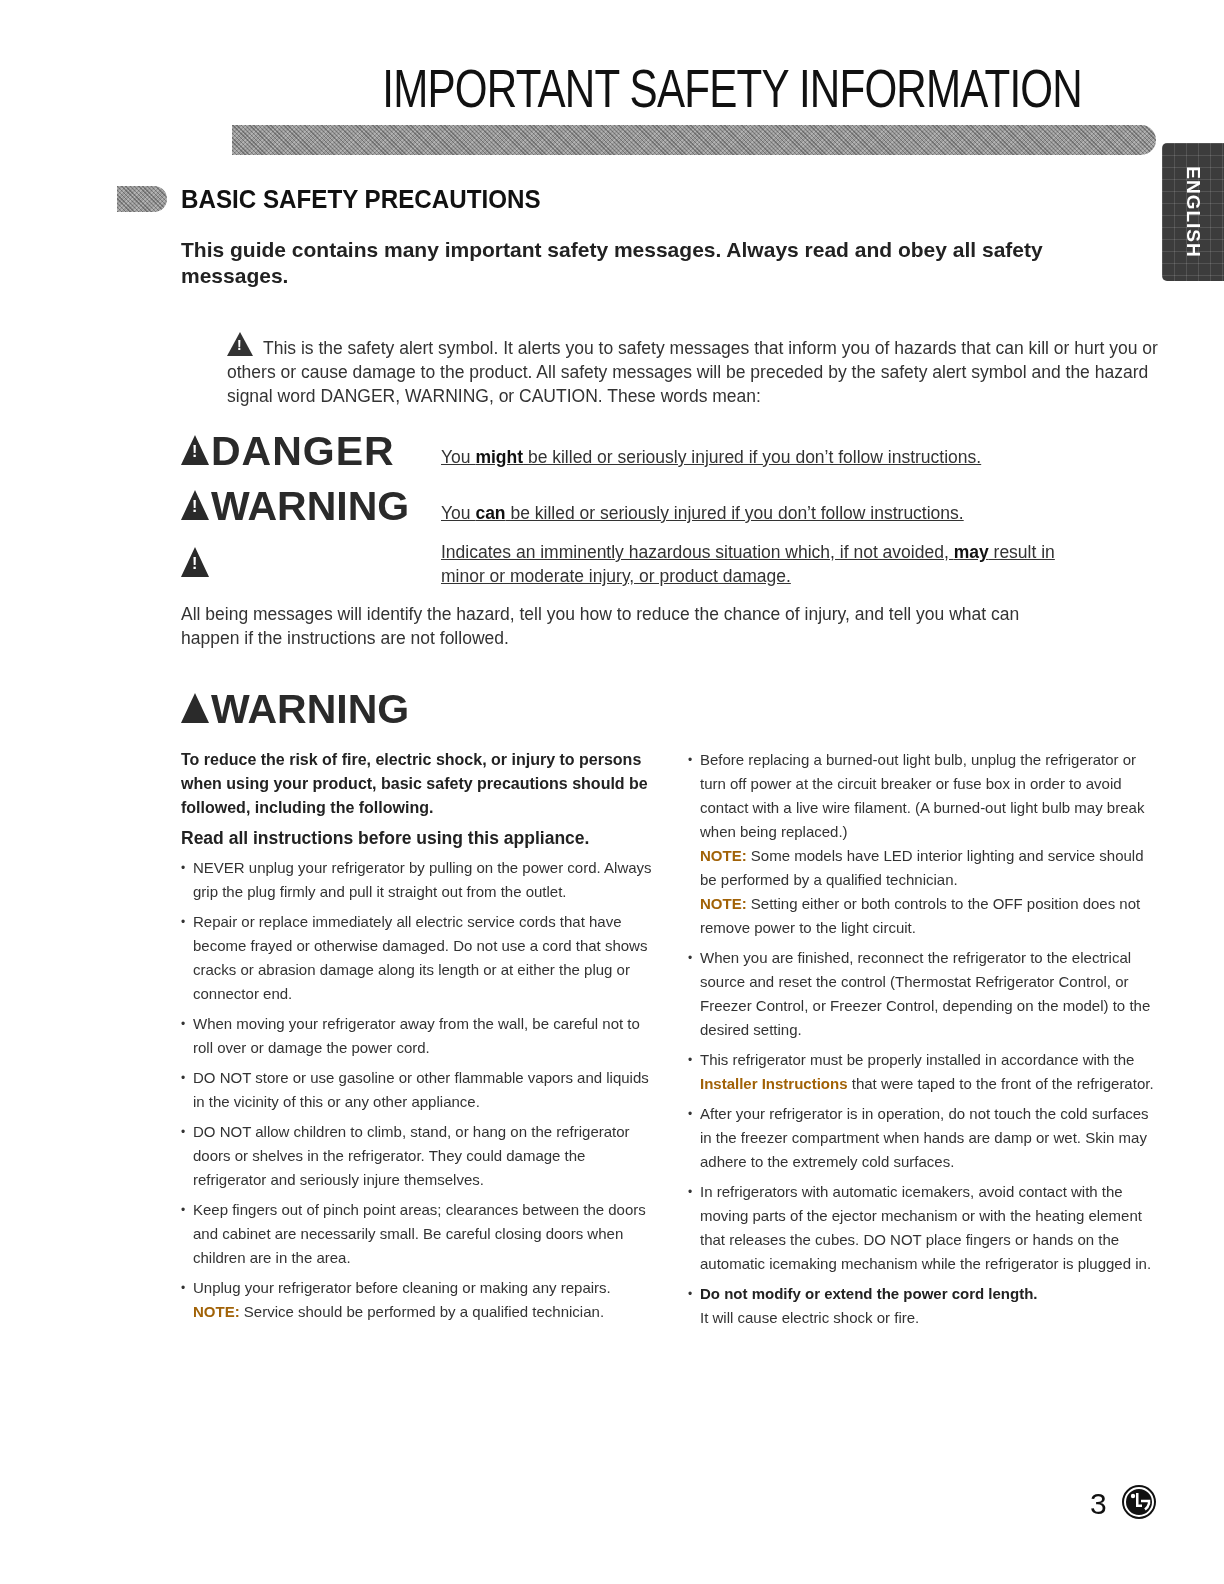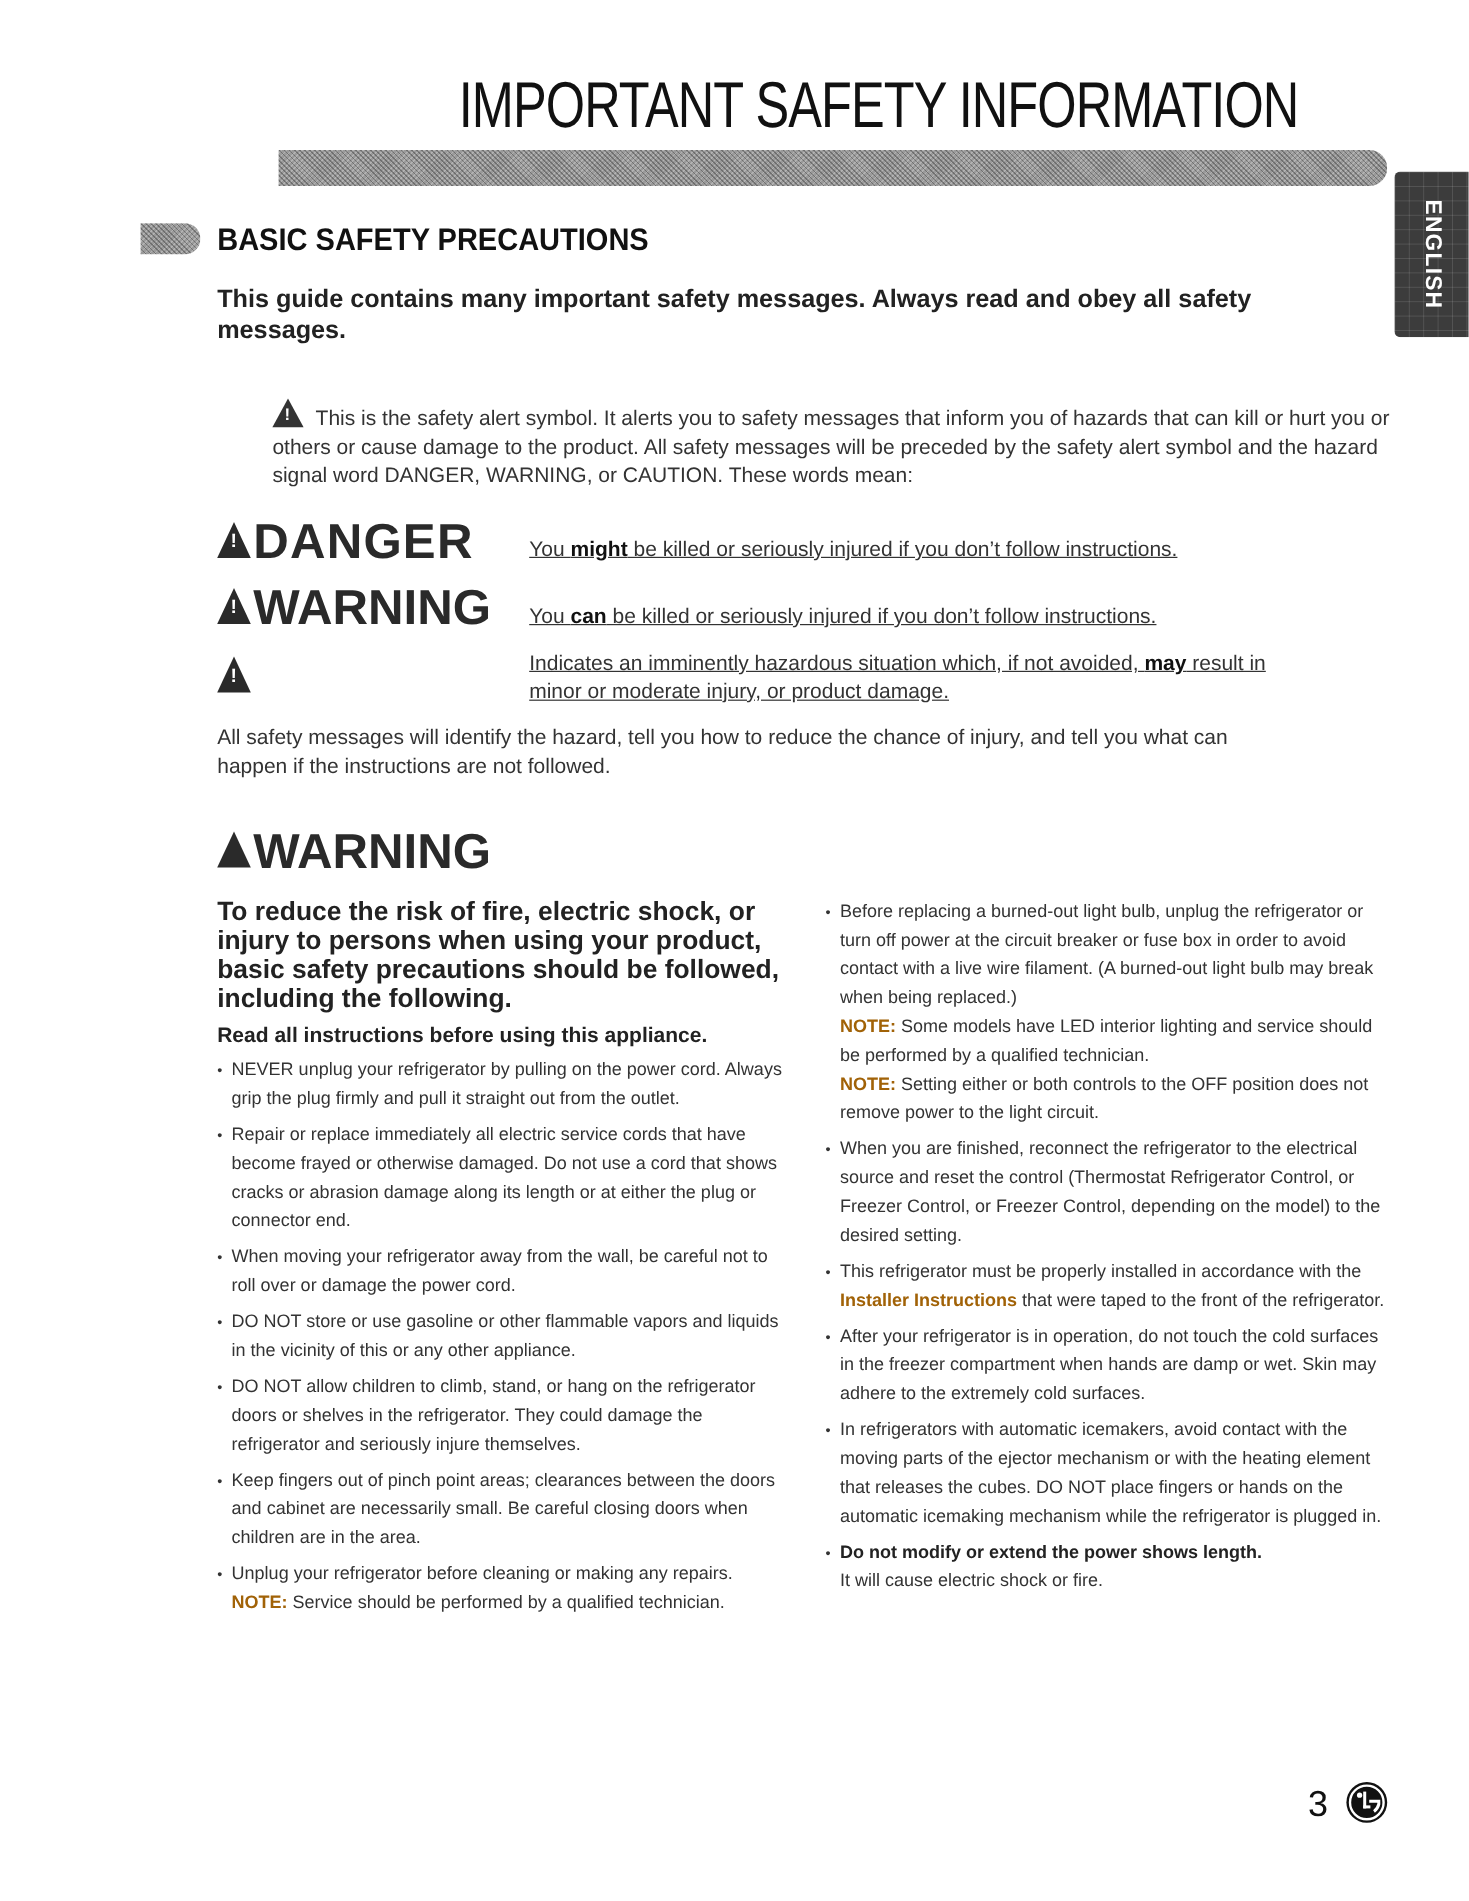--- a/index.html
+++ b/index.html
@@ -25,21 +25,21 @@
   #sig-caution { top:540px; letter-spacing:3px; }
   .sig-desc { left:441px; font-size:17.5px; line-height:24px; color:#333; width:660px;text-decoration:underline; }
   #desc-danger { top:445px; }
   #desc-warning { top:501px; }
   #desc-caution { top:540px; }
   .sig-desc b { color:#111; }
   #summary-para { left:181px; top:602px; width:900px; font-size:17.5px; line-height:24px; color:#333; }
   #warn-head { left:181px; top:686px; font-size:41px; font-weight:bold; color:#2a2a2a; line-height:46px; }
   #col-left { left:181px; top:748px; width:475px; }
   #col-right { left:688px; top:748px; width:475px; }
-  .lead { font-size:22px; font-weight:bold; line-height:24px; color:#222; margin:0; }
+  .lead { font-size:16px; font-weight:bold; line-height:24px; color:#222; margin:0; }
   .lead2 { font-size:17.5px; font-weight:bold; line-height:24px; color:#222; margin:6px 0 6px 0; }
   ul.bul { list-style:none; margin:0; padding:0; }
   ul.bul li { position:relative; padding-left:12px; font-size:15px; line-height:24px; color:#333; margin-bottom:6px; }
   ul.bul li::before { content:"\2022"; position:absolute; left:0; top:0; font-size:12px; color:#333; }
   ul.bul li b { color:#a16207; }
   .note { display:block; }
   .strong-bullet { font-weight:bold; color:#222; }
   #page-num { left:1090px; top:1486px; font-size:30px; color:#111; font-family:"Liberation Sans", sans-serif; line-height:36px; }
   #lg-logo { left:1121px; top:1484px; width:36px; height:36px; }
 </style>
@@ -61,21 +61,21 @@
 
 <div id="sig-danger" class="abs signal"><span class="tri-s"></span><span>DANGER</span></div>
 <div id="desc-danger" class="abs sig-desc"><span>You </span><b>might</b><span> be killed or seriously injured if you don’t follow instructions.</span></div>
 
 <div id="sig-warning" class="abs signal"><span class="tri-s"></span><span>WARNING</span></div>
 <div id="desc-warning" class="abs sig-desc"><span>You </span><b>can</b><span> be killed or seriously injured if you don’t follow instructions.</span></div>
 
 <div id="sig-caution" class="abs signal"><span class="tri-s"></span></div>
 <div id="desc-caution" class="abs sig-desc" style="width:630px"><span>Indicates an imminently hazardous situation which, if not avoided, </span><b>may</b><span> result in minor or moderate injury, or product damage.</span></div>
 
-<div id="summary-para" class="abs">All safety messages will identify the hazard, tell you how to reduce the chance of injury, and tell you what can happen if the instructions are not followed.</div>
+<div id="summary-para" class="abs">All being messages will identify the hazard, tell you how to reduce the chance of injury, and tell you what can happen if the instructions are not followed.</div>
 
 <div id="warn-head" class="abs"><span class="tri-s" style="display:inline-block;width:0;height:0;border-left:14px solid transparent;border-right:14px solid transparent;border-bottom:30px solid #2a2a2a;position:relative;margin-right:2px;"></span><span>WARNING</span></div>
 
 <div id="col-left" class="abs">
   <p class="lead">To reduce the risk of fire, electric shock, or injury to persons when using your product, basic safety precautions should be followed, including the following.</p>
   <p class="lead2">Read all instructions before using this appliance.</p>
   <ul class="bul">
     <li>NEVER unplug your refrigerator by pulling on the power cord. Always grip the plug firmly and pull it straight out from the outlet.</li>
     <li>Repair or replace immediately all electric service cords that have become frayed or otherwise damaged. Do not use a cord that shows cracks or abrasion damage along its length or at either the plug or connector end.</li>
     <li>When moving your refrigerator away from the wall, be careful not to roll over or damage the power cord.</li>
@@ -86,21 +86,21 @@
   </ul>
 </div>
 
 <div id="col-right" class="abs">
   <ul class="bul">
     <li><span>Before replacing a burned-out light bulb, unplug the refrigerator or turn off power at the circuit breaker or fuse box in order to avoid contact with a live wire filament. (A burned-out light bulb may break when being replaced.)</span><span class="note"><b>NOTE:</b><span> Some models have LED interior lighting and service should be performed by a qualified technician.</span></span><span class="note"><b>NOTE:</b><span> Setting either or both controls to the OFF position does not remove power to the light circuit.</span></span></li>
     <li>When you are finished, reconnect the refrigerator to the electrical source and reset the control (Thermostat Refrigerator Control, or Freezer Control, or Freezer Control, depending on the model) to the desired setting.</li>
     <li><span>This refrigerator must be properly installed in accordance with the </span><b>Installer Instructions</b><span> that were taped to the front of the refrigerator.</span></li>
     <li>After your refrigerator is in operation, do not touch the cold surfaces in the freezer compartment when hands are damp or wet. Skin may adhere to the extremely cold surfaces.</li>
     <li>In refrigerators with automatic icemakers, avoid contact with the moving parts of the ejector mechanism or with the heating element that releases the cubes. DO NOT place fingers or hands on the automatic icemaking mechanism while the refrigerator is plugged in.</li>
-    <li><span class="strong-bullet">Do not modify or extend the power shows length.</span><span class="note">It will cause electric shock or fire.</span></li>
+    <li><span class="strong-bullet">Do not modify or extend the power cord length.</span><span class="note">It will cause electric shock or fire.</span></li>
   </ul>
 </div>
 
 <div id="page-num" class="abs">3</div>
 <svg id="lg-logo" class="abs" viewBox="0 0 36 36">
   <circle cx="18" cy="18" r="17" fill="#111"></circle>
   <circle cx="18" cy="18" r="14" fill="none" stroke="#fff" stroke-width="2"></circle>
   <circle cx="12" cy="12" r="2.2" fill="#fff"></circle>
   <rect x="15" y="9" width="2.5" height="14" fill="#fff"></rect>
   <rect x="15" y="20.5" width="6" height="2.5" fill="#fff"></rect>

